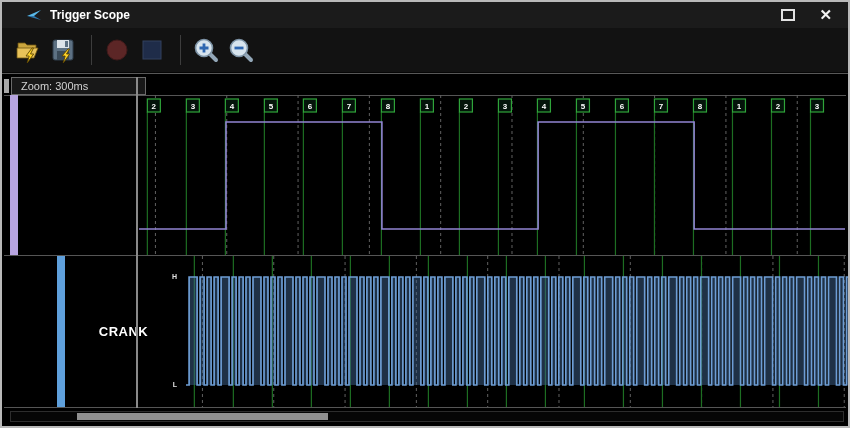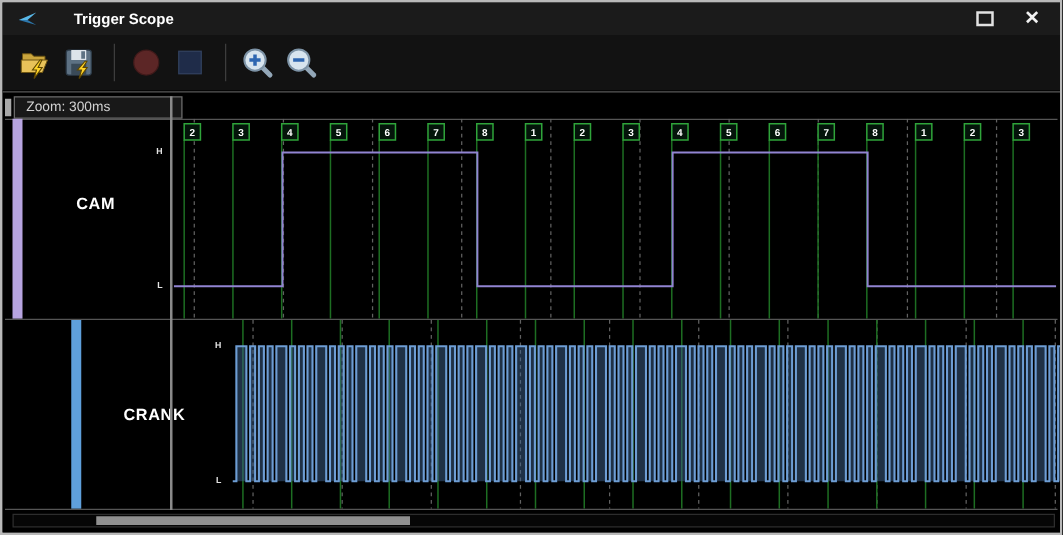--- a/index.html
+++ b/index.html
@@ -1,19 +1,19 @@
 <!DOCTYPE html>
 <html><head>
 <meta charset="utf-8">
 <style>
   html,body{margin:0;padding:0;background:#000;}
   .window{position:relative;width:846px;height:424px;border:2px solid #b9b9b9;background:#000;
           font-family:"Liberation Sans",sans-serif;overflow:hidden;}
   
-  .titlebar{height:26px;background:#1b1b1b;display:flex;align-items:center;padding-left:12px;gap:21px;}
+  .titlebar{height:26px;background:#1b1b1b;display:flex;align-items:center;padding-left:24px;}
   .app-icon{width:16px;height:14px;display:inline-block;}
   .title{color:#ffffff;font-size:12px;font-weight:bold;margin-left:8px;}
   .win-controls{margin-left:auto;display:flex;align-items:center;gap:24px;margin-right:16px;}
   .max-btn{width:10px;height:8px;border:2px solid #e2e2e2;display:inline-block;cursor:default;}
   .close-btn{color:#f2f2f2;font-size:15px;font-weight:bold;line-height:14px;cursor:default;}
   
   .toolbar{height:44px;background:#121212;display:flex;align-items:center;padding-left:10px;border-bottom:1px solid #050505;}
   .tbtn{width:32px;height:32px;display:flex;align-items:center;justify-content:center;margin-right:3px;}
   .tsep{width:1px;height:30px;background:#3d3d3d;margin:0 9px;}
   
@@ -97,25 +97,20 @@
     </div>
   </div>
 
   <div class="main">
     <div class="grip"></div>
     <div class="zoom-box">Zoom: 300ms</div>
     <div class="hline" style="top:21px"></div>
 
     <div class="chan-row" style="top:21px;height:160px;">
       <div class="stripe" id="stripe-cam" style="background: rgb(183, 164, 224);"></div>
-      <div class="chan-label-panel">
-        <div class="chan-name" style="top:60px">CAM</div>
-        <div class="lvl" style="top:23px">H</div>
-        <div class="lvl" style="top:130px">L</div>
-      </div>
       <svg class="plot" id="plot-cam" width="706" height="160">
           <line x1="16.426599326599334" y1="0" x2="16.426599326599334" y2="160" stroke="#616161" stroke-width="1" stroke-dasharray="3 3"></line>
           <line x1="87.73973063973065" y1="0" x2="87.73973063973065" y2="160" stroke="#616161" stroke-width="1" stroke-dasharray="3 3"></line>
           <line x1="159.05286195286197" y1="0" x2="159.05286195286197" y2="160" stroke="#616161" stroke-width="1" stroke-dasharray="3 3"></line>
           <line x1="230.36599326599327" y1="0" x2="230.36599326599327" y2="160" stroke="#616161" stroke-width="1" stroke-dasharray="3 3"></line>
           <line x1="301.6791245791246" y1="0" x2="301.6791245791246" y2="160" stroke="#616161" stroke-width="1" stroke-dasharray="3 3"></line>
           <line x1="372.99225589225586" y1="0" x2="372.99225589225586" y2="160" stroke="#616161" stroke-width="1" stroke-dasharray="3 3"></line>
           <line x1="444.3053872053872" y1="0" x2="444.3053872053872" y2="160" stroke="#616161" stroke-width="1" stroke-dasharray="3 3"></line>
           <line x1="515.6185185185185" y1="0" x2="515.6185185185185" y2="160" stroke="#616161" stroke-width="1" stroke-dasharray="3 3"></line>
           <line x1="586.9316498316498" y1="0" x2="586.9316498316498" y2="160" stroke="#616161" stroke-width="1" stroke-dasharray="3 3"></line>

